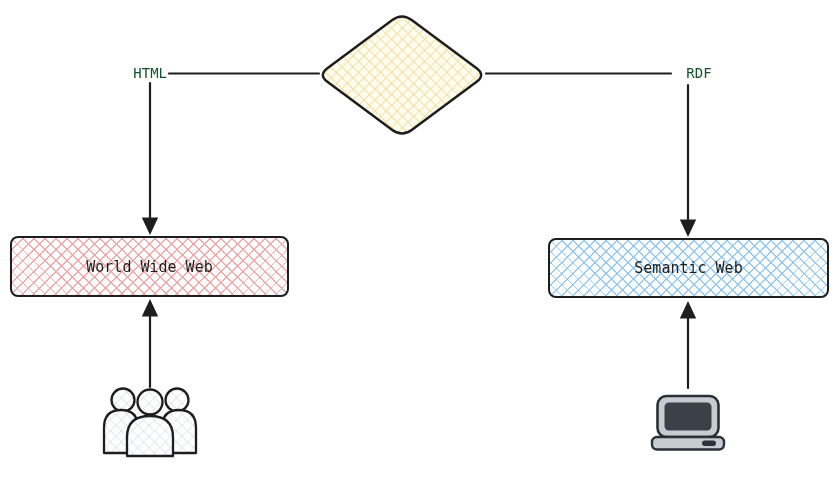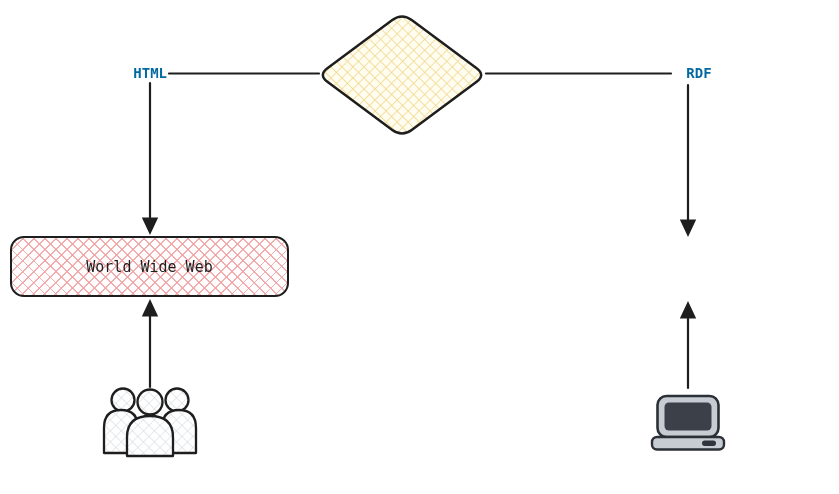--- a/index.html
+++ b/index.html
@@ -8,32 +8,31 @@
     width: 839px;
     height: 494px;
     background: #ffffff;
     overflow: hidden;
     font-family: "DejaVu Sans Mono", "Liberation Mono", monospace;
     color: #1e1e1e;
   }
   .layer { position: absolute; left: 0; top: 0; }
   .lbl {
     position: absolute;
-    color: #0369a1;
+    color: #14532d;
     white-space: nowrap;
     line-height: 1.2;
-    font-weight: bold;
   }
   .lbl.center { text-align: center; }
   .lbl.right  { text-align: right; }
   .box {
     position: absolute;
     box-sizing: border-box;
     border: 2.5px solid #1e1e1e;
-    border-radius: 14px;
+    border-radius: 8px;
     display: flex;
     align-items: center;
     justify-content: center;
     font-size: 15px;
     text-align: right;
   }
   .box.pink {
     background-color: #fffdfd;
     background-image:
       repeating-linear-gradient(45deg,  rgba(240,160,160,0.85) 0 1.3px, transparent 1.3px 7.8px),
@@ -115,15 +114,18 @@
   </svg>
 
   <div class="lbl right html-lbl">HTML</div>
   <div class="lbl rdf-lbl">RDF</div>
 
 
   <div class="box pink www-box">
     <span>World Wide Web</span>
   </div>
 
+  <div class="box blue semantic-box">
+    <span>Semantic Web</span>
+  </div>
 
 
 </div>
 
 </body></html>

